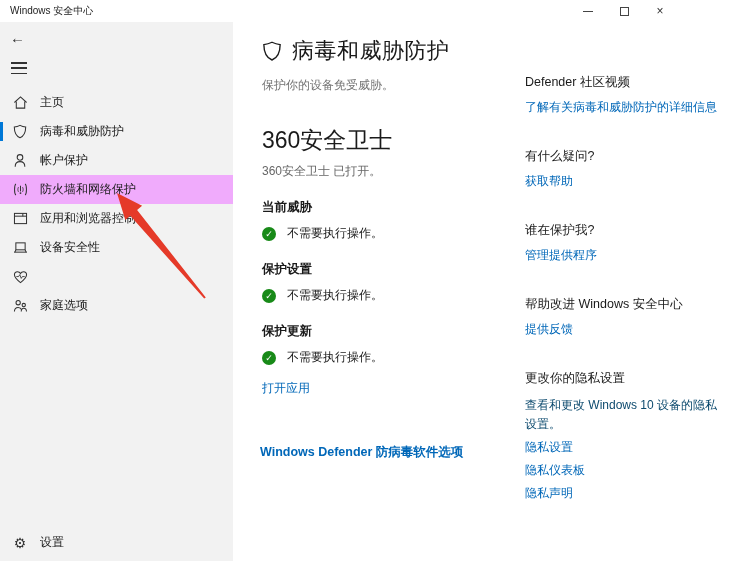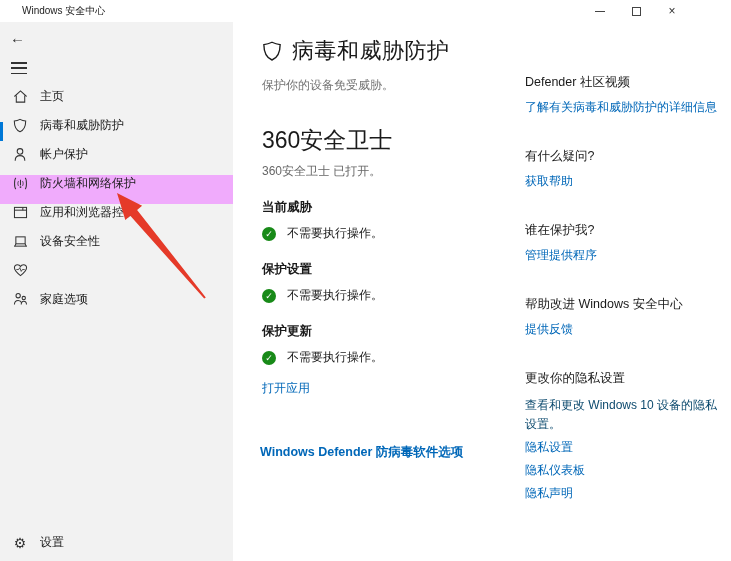--- a/index.html
+++ b/index.html
@@ -5,35 +5,35 @@
   * { margin:0; padding:0; box-sizing:border-box; }
   html,body { width:731px; height:561px; }
   body {
     font-family:"Liberation Sans","DejaVu Sans",sans-serif;
     background:#fff; color:#1a1a1a; overflow:hidden; position:relative;
     -webkit-font-smoothing:antialiased;
   }
   #app { position:absolute; inset:0; width:731px; height:561px; background:#fff; }
 
   
-  .titlebar { position:absolute; left:12px; top:0; width:678px; height:22px; background:#fff; }
+  .titlebar { position:absolute; left:0; top:0; width:678px; height:22px; background:#fff; }
   .titlebar-text { position:absolute; left:10px; top:4px; font-size:10px; color:#222; }
   .win-controls { position:absolute; right:0; top:0; height:22px; display:flex; }
   .win-btn { width:36px; height:22px; display:flex; align-items:center; justify-content:center; color:#444; font-size:11px; cursor:default; }
   .min-glyph { width:10px; height:1px; background:#444; display:inline-block; }
   .max-glyph { width:9px; height:9px; border:1px solid #444; display:inline-block; }
   .close-glyph { font-size:12px; line-height:1; color:#333; }
 
   
   .sidebar { position:absolute; left:0; top:22px; width:233px; height:539px; background:#f2f2f2; }
   .back-btn { position:absolute; left:10px; top:5px; width:20px; height:20px; font-size:15px; color:#333; display:flex; align-items:center; }
   .menu-btn { position:absolute; left:11px; top:40px; width:16px; height:12px; display:flex; flex-direction:column; justify-content:space-between; }
   .menu-btn span { display:block; height:1.5px; background:#333; }
   .nav { position:absolute; left:0; top:66px; width:233px; }
-  .nav-item { position:relative; height:29px; display:flex; padding-left:12px; cursor:default; }
+  .nav-item { position:relative; height:29px; display:flex; align-items:center; padding-left:12px; cursor:default; }
   .nav-item.selected::before { content:""; position:absolute; left:0; top:5px; bottom:5px; width:3px; background:#0078d7; }
   .nav-item.hovered { background:#f0abfc; }
   .nav-icon { width:16px; height:16px; flex:0 0 16px; display:flex; align-items:center; justify-content:center; color:#333; }
   .nav-icon svg { display:block; }
   .nav-label { margin-left:12px; font-size:12px; color:#1a1a1a; white-space:nowrap; }
   .settings-item { position:absolute; left:0; bottom:4px; width:233px; height:29px; display:flex; align-items:center; padding-left:12px; }
   .gear-glyph { font-size:14px; color:#333; line-height:1; }
 
   
   .main { position:absolute; left:233px; top:22px; width:292px; height:539px; background:#fff; padding:14px 0 0 29px; }

